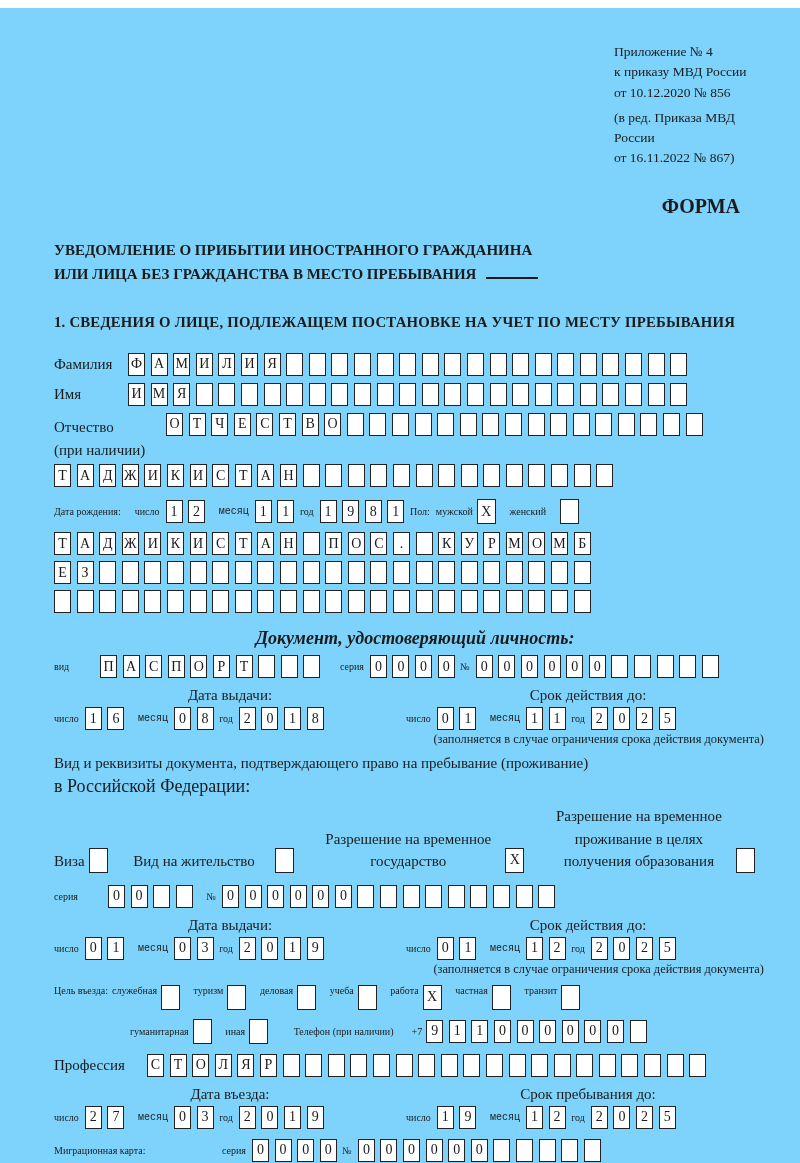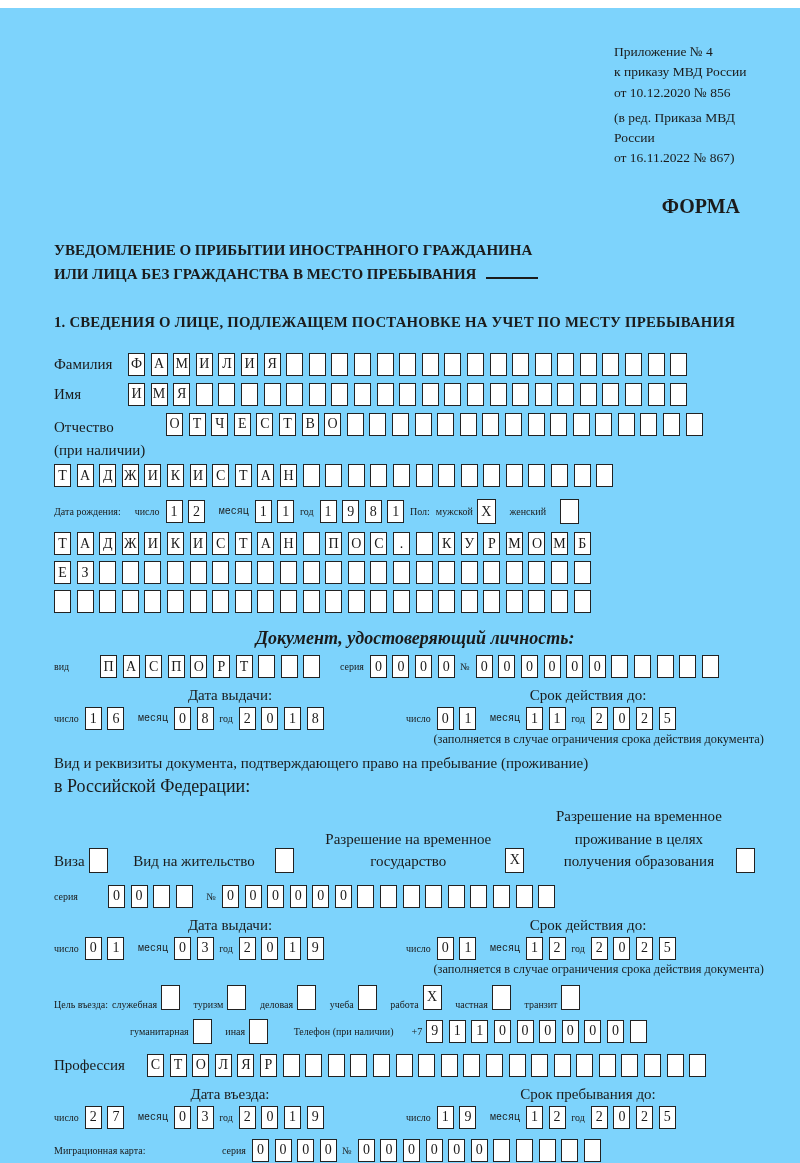--- a/index.html
+++ b/index.html
@@ -491,21 +491,21 @@
             <span class="cell">2</span>
             <span class="cell">0</span>
             <span class="cell">2</span>
             <span class="cell">5</span>
           </span>
       </div>
     </div>
   </div>
   <div class="note">(заполняется в случае ограничения срока действия документа)</div>
 
-  <div class="frow purpose" style="align-items:flex-end;margin-top:8px">
+  <div class="frow purpose" style="align-items:flex-start;margin-top:8px">
     <span class="dl">Цель въезда:</span>
     <span class="dl">служебная</span>
     <span class="cells cb">
         <span class="cell"></span>
       </span>
     <span class="dl sp8">туризм</span>
     <span class="cells cb">
         <span class="cell"></span>
       </span>
     <span class="dl sp8">деловая</span>

